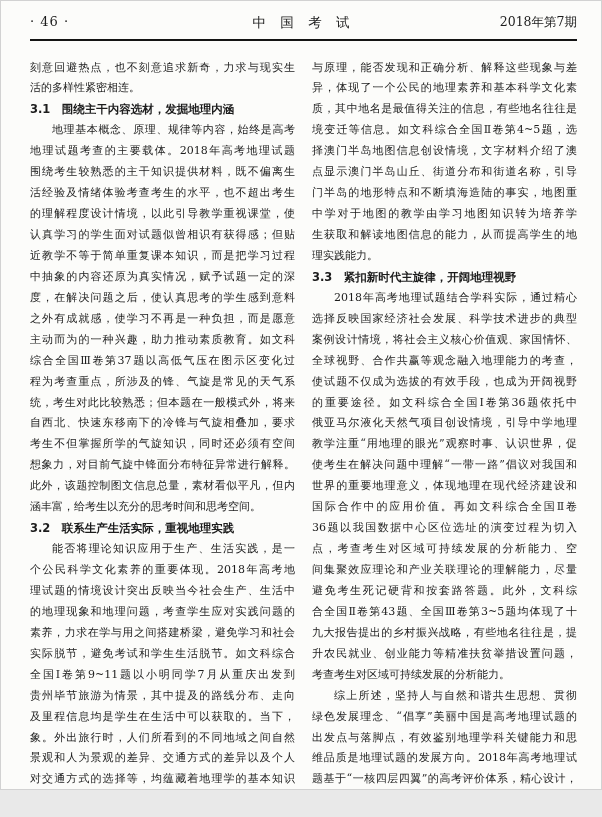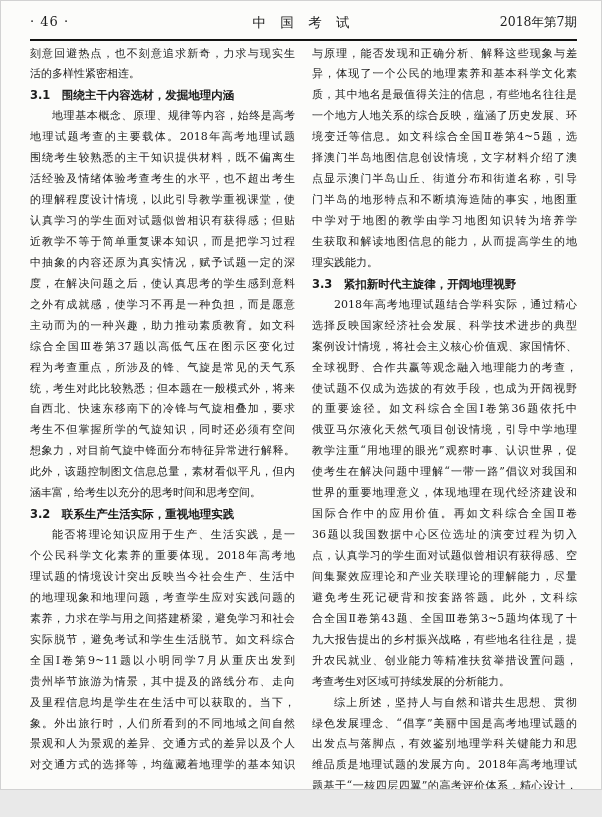--- a/index.html
+++ b/index.html
@@ -22,21 +22,21 @@
     height:21px;
     font-size:13px;
   }
   .header .pnum { letter-spacing:1px; }
   .header .jtitle {
     position:absolute; left:50%; transform:translateX(-50%);
     font-size:13.5px; letter-spacing:5px; font-weight:500;
   }
   .header .issue { margin-left:auto; font-size:12.5px; }
   .rule { height:1.5px; background:#141414; margin-top:4px; }
-  .columns { display:flex; gap:17px; margin-top:3px; }
+  .columns { display:flex; gap:17px; margin-top:17px;align-items:flex-end; }
   .col { width:266px; }
   .line {
     height:20.95px;
     line-height:20.95px;
     font-size:11px;
     overflow:hidden;
     text-align:justify;
     text-align-last:justify;
     text-justify:inter-character;
   }
@@ -95,42 +95,41 @@
         <div class="line p">贵州毕节旅游为情景，其中提及的路线分布、走向</div>
         <div class="line p">及里程信息均是学生在生活中可以获取的。当下，</div>
         <div class="line p">象。外出旅行时，人们所看到的不同地域之间自然</div>
         <div class="line p">景观和人为景观的差异、交通方式的差异以及个人</div>
         <div class="line p">对交通方式的选择等，均蕴藏着地理学的基本知识</div>
       </div>
     <div class="col">
         <div class="line p">与原理，能否发现和正确分析、解释这些现象与差</div>
         <div class="line p">异，体现了一个公民的地理素养和基本科学文化素</div>
         <div class="line p">质，其中地名是最值得关注的信息，有些地名往往是</div>
-        <div class="line p">一个地方人地关系的综合反映，蕴涵了历史发展、环</div>
         <div class="line p">境变迁等信息。如文科综合全国Ⅱ卷第4~5题，选</div>
         <div class="line p">择澳门半岛地图信息创设情境，文字材料介绍了澳</div>
         <div class="line p">点显示澳门半岛山丘、街道分布和街道名称，引导</div>
         <div class="line p">门半岛的地形特点和不断填海造陆的事实，地图重</div>
         <div class="line p">中学对于地图的教学由学习地图知识转为培养学</div>
         <div class="line p">生获取和解读地图信息的能力，从而提高学生的地</div>
         <div class="line pe">理实践能力。</div>
         <div class="line h">3.3　紧扣新时代主旋律，开阔地理视野</div>
         <div class="line pi">2018年高考地理试题结合学科实际，通过精心</div>
         <div class="line p">选择反映国家经济社会发展、科学技术进步的典型</div>
         <div class="line p">案例设计情境，将社会主义核心价值观、家国情怀、</div>
         <div class="line p">全球视野、合作共赢等观念融入地理能力的考查，</div>
         <div class="line p">使试题不仅成为选拔的有效手段，也成为开阔视野</div>
         <div class="line p">的重要途径。如文科综合全国Ⅰ卷第36题依托中</div>
         <div class="line p">俄亚马尔液化天然气项目创设情境，引导中学地理</div>
         <div class="line p">教学注重“用地理的眼光”观察时事、认识世界，促</div>
         <div class="line p">使考生在解决问题中理解“一带一路”倡议对我国和</div>
         <div class="line p">世界的重要地理意义，体现地理在现代经济建设和</div>
         <div class="line p">国际合作中的应用价值。再如文科综合全国Ⅱ卷</div>
         <div class="line p">36题以我国数据中心区位选址的演变过程为切入</div>
-        <div class="line p">点，认真学习的学生面对试题似曾相识有获得感、空</div>
+        <div class="line p">点，考查考生对区域可持续发展的分析能力、空</div>
         <div class="line p">间集聚效应理论和产业关联理论的理解能力，尽量</div>
         <div class="line p">避免考生死记硬背和按套路答题。此外，文科综</div>
         <div class="line p">合全国Ⅱ卷第43题、全国Ⅲ卷第3~5题均体现了十</div>
         <div class="line p">九大报告提出的乡村振兴战略，有些地名往往是，提</div>
         <div class="line p">升农民就业、创业能力等精准扶贫举措设置问题，</div>
         <div class="line pe">考查考生对区域可持续发展的分析能力。</div>
         <div class="line pi">综上所述，坚持人与自然和谐共生思想、贯彻</div>
         <div class="line p">绿色发展理念、“倡享”美丽中国是高考地理试题的</div>
         <div class="line p">出发点与落脚点，有效鉴别地理学科关键能力和思</div>
         <div class="line p">维品质是地理试题的发展方向。2018年高考地理试</div>

